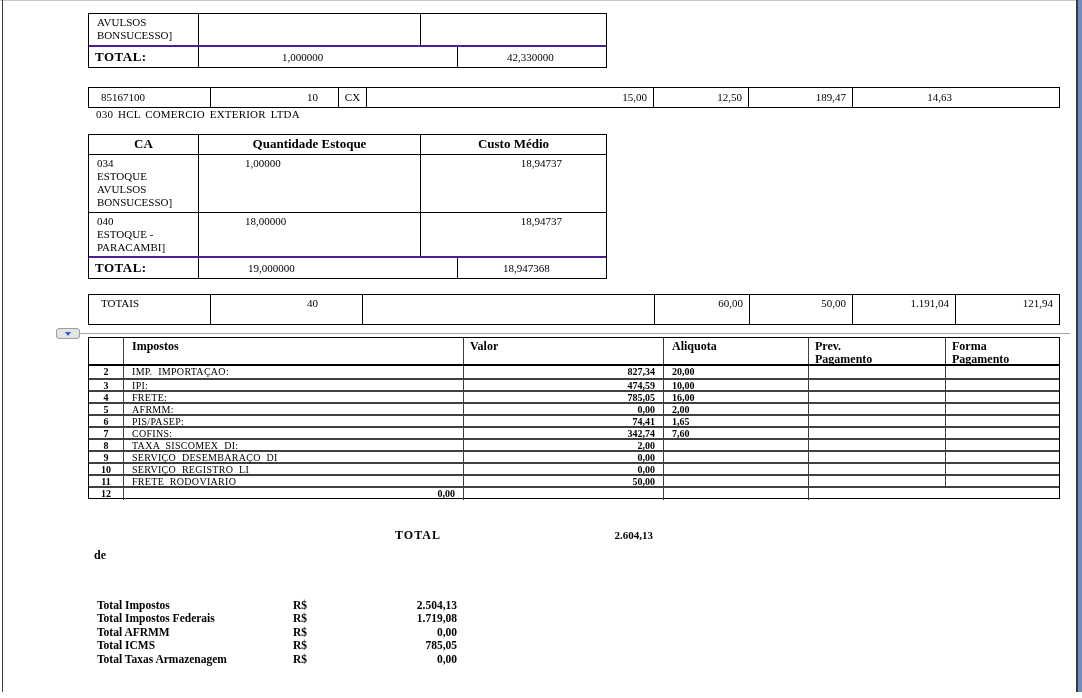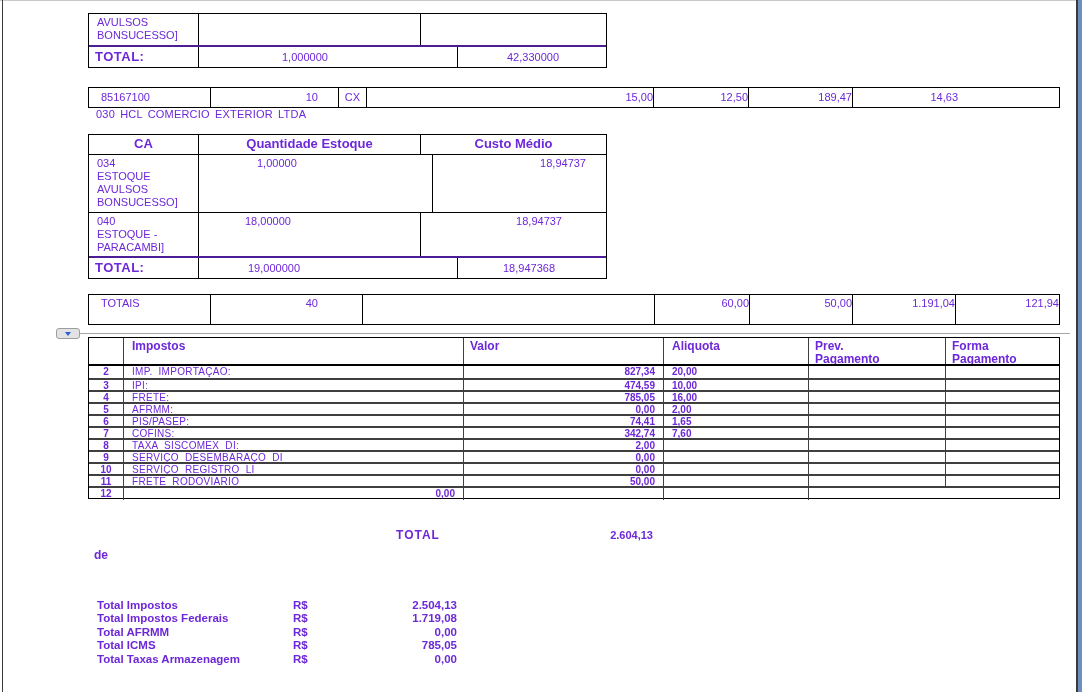--- a/index.html
+++ b/index.html
@@ -1,18 +1,18 @@
 <!DOCTYPE html>
 <html><head>
 <meta charset="utf-8">
 <style>
   html,body{margin:0;padding:0;background:#ffffff;}
   .page{
     position:relative;width:1082px;height:692px;background:#fff;overflow:hidden;
-    font-family:Liberation Sans, sans-serif;color:#6d28d9;
+    font-family:Liberation Serif, serif;color:#000000;
   }
   .edge-top{position:absolute;left:0;top:0;width:1082px;height:1px;background:#c9c9c9;}
   .edge-left{position:absolute;left:2px;top:0;width:1px;height:698px;background:#3c3c3c;}
   .edge-right-dark{position:absolute;left:1076px;top:0;width:2px;height:698px;background:#3a3a3a;}
   .edge-right-blue{position:absolute;left:1078px;top:0;width:4px;height:698px;background:#6d8fc0;}
 
   .abs{position:absolute;}
   .tbl{border:1px solid #000;box-sizing:border-box;background:#fff;}
   .trow{display:grid;box-sizing:border-box;}
   .trow > div{border-right:1px solid #000;box-sizing:border-box;overflow:hidden;}
@@ -25,21 +25,21 @@
   .cols-totais{grid-template-columns:122px 152px 292px 95px 103px 103px 103px;}
   .cols-tax{grid-template-columns:35px 340px 200px 145px 137px 113px;}
 
   .fs11{font-size:11px;line-height:13px;}
   .fs10{font-size:10px;line-height:12px;}
   .b{font-weight:bold;}
   .pre{white-space:pre-line;}
   .pt2{padding-top:2px;}
   .pl8{padding-left:8px;} .pl12{padding-left:12px;} .pl46{padding-left:46px;} .pl6{padding-left:6px;}
   .r{text-align:right;} .c{text-align:center;}
-  .pr6{} .pr8{padding-right:8px;} .pr20{padding-right:20px;} .pr44{padding-right:44px;}
+  .pr6{padding-right:6px;} .pr8{padding-right:8px;} .pr20{padding-right:20px;} .pr44{padding-right:44px;}
 
   .hdr13{font-size:13px;font-weight:bold;line-height:17px;text-align:center;}
   .total-lbl{font-size:13px;font-weight:bold;letter-spacing:0.5px;padding-left:6px;line-height:20px;}
 
   
   .item .trow > div{line-height:18px;font-size:11px;}
   .supplier{font-size:11px;word-spacing:2px;letter-spacing:0.2px;}
 
   
   .taxhead{height:28px;border-bottom:2px solid #000;}
@@ -105,21 +105,21 @@
     </div>
   </div>
   <div class="abs supplier" style="left:96px;top:108px;">030 HCL COMERCIO EXTERIOR LTDA</div>
 
   <div class="abs tbl" style="left:88px;top:134px;width:519px;">
     <div class="trow cols-stock" style="height:19px;">
       <div class="hdr13">CA</div>
       <div class="hdr13">Quantidade Estoque</div>
       <div class="hdr13">Custo Médio</div>
     </div>
-    <div class="trow cols-stock sep" style="height:58px;gap:12px;">
+    <div class="trow cols-stock sep" style="height:58px;">
       <div class="fs11 pl8 pt2 pre">034
 ESTOQUE
 AVULSOS
 BONSUCESSO]</div>
       <div class="fs11 pl46 pt2">1,00000</div>
       <div class="fs11 r pr44 pt2">18,94737</div>
     </div>
     <div class="trow cols-stock sep" style="height:44px;">
       <div class="fs11 pl8 pt2 pre">040
 ESTOQUE -

